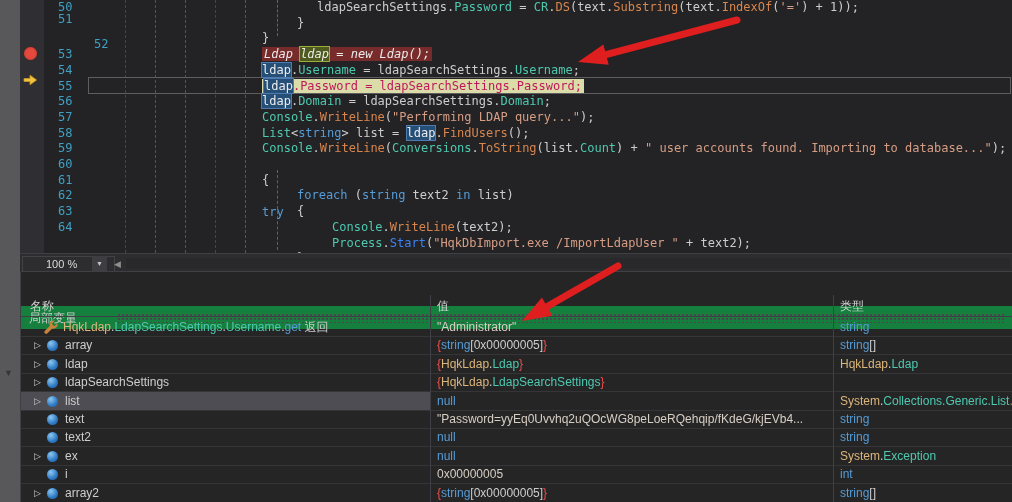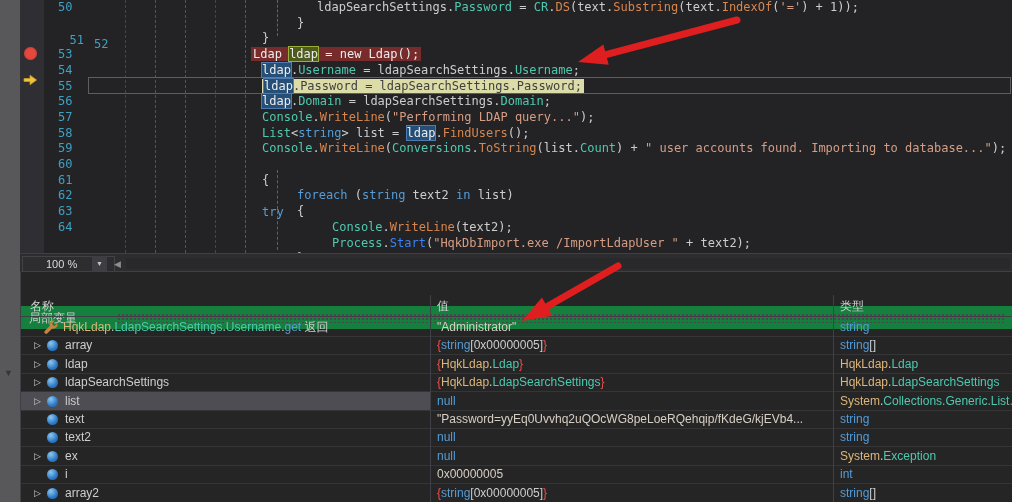--- a/index.html
+++ b/index.html
@@ -20,21 +20,21 @@
              font-family:"DejaVu Sans Mono",monospace;font-size:12px;}
   .guide{position:absolute;width:0;border-left:1px dashed #4B4B4B;opacity:.85;}
   .hl-bp{background:#772B2B;padding:0 2px;}
   .hl-cur{background:#DCDCA8;padding:0 2px;}
   .box-blue{background:#264F78;box-shadow:0 0 0 1px #4E7CB0;color:#ECECEC;}
   .box-green{background:#4E5A1E;box-shadow:0 0 0 1px #9AAE3A;color:#ECECEC;}
   .cur-line-border{position:absolute;left:68px;right:1px;top:77px;height:15px;border:1px solid #5E5E62;}
 
   
   .c-p{color:#CDCDCD}.c-k{color:#569CD6}.c-t{color:#4EC9B0}.c-m{color:#D8864E}
-  .c-mr{color:#3b82f6}.c-s{color:#D69D85}.c-w{color:#ECECEC}.c-d{color:#404040}
+  .c-mr{color:#3b82f6}.c-s{color:#D69D85}.c-w{color:#ECECEC}.c-d{color:#be185d}
   .c-y{color:#DCB67A}.c-r{color:#F14C4C}.c-o{color:#CE7B4E}.c-vs{color:#D8CFC4}
 
   .bp-dot{position:absolute;left:4px;top:47px;width:13px;height:13px;border-radius:50%;
           background:#E5493D;box-shadow:inset 0 0 2px #B03028;}
 
   
   .ed-statusbar{position:absolute;left:20px;top:253px;width:992px;height:18px;background:#2D2D30;border-top:1px solid #3F3F46;}
   .zoom-combo{position:absolute;left:2px;top:2px;width:68px;height:14px;background:#2D2D30;border:1px solid #434346;
               color:#DCDCDC;font-size:11px;line-height:14px;padding-left:23px;}
   .combo-btn{position:absolute;left:72px;top:2px;width:15px;height:16px;background:#3E3E42;color:#C4C4C4;
@@ -85,26 +85,26 @@
         <div class="guide" style="left: 165px; top: 0px; height: 253px; border-left-color: rgb(68, 96, 140);"></div>
         <div class="guide" style="left: 195px; top: 0px; height: 253px; border-left-color: rgb(75, 75, 75);"></div>
         <div class="guide" style="left: 225px; top: 0px; height: 253px; border-left-color: rgb(138, 82, 66);"></div>
         <div class="guide" style="left: 257px; top: 0px; height: 36px; border-left-color: rgb(122, 95, 160);"></div>
         <div class="guide" style="left: 257px; top: 170px; height: 80px; border-left-color: rgb(122, 95, 160);"></div>
       </div>
     <div class="cur-line-border"></div>
     <div id="code-lines">
         <div class="line-num" style="top: -1px;">50</div>
         <div class="code-line" style="top: -1px; left: 297px;"><span class="c-p">ldapSearchSettings.</span><span class="c-t">Password</span><span class="c-p"> = </span><span class="c-t">CR</span><span class="c-p">.</span><span class="c-m">DS</span><span class="c-p">(text.</span><span class="c-m">Substring</span><span class="c-p">(text.</span><span class="c-m">IndexOf</span><span class="c-p">(</span><span class="c-s">'='</span><span class="c-p">) + 1));</span></div>
-        <div class="line-num" style="top: 32px; text-align: right;">51</div>
+        <div class="line-num" style="top: 11px;">51</div>
         <div class="code-line" style="top: 15px; left: 277px;"><span class="c-p">}</span></div>
         <div class="line-num" style="top: 36px; margin-left: 36px;">52</div>
         <div class="code-line" style="top: 30px; left: 242px;"><span class="c-p">}</span></div>
         <div class="line-num" style="top: 46px;">53</div>
-        <div class="code-line" style="top: 46px; left: 231px;"><span class="hl-bp"><span class="c-w">Ldap </span><span class="c-w box-green">ldap</span><span class="c-w"> = new Ldap();</span></span></div>
+        <div class="code-line" style="top: 46px; left: 242px; font-style: italic;"><span class="hl-bp"><span class="c-w">Ldap </span><span class="c-w box-green">ldap</span><span class="c-w"> = new Ldap();</span></span></div>
         <div class="line-num" style="top: 62px;">54</div>
         <div class="code-line" style="top: 62px; left: 242px;"><span class="c-w box-blue">ldap</span><span class="c-p">.</span><span class="c-t">Username</span><span class="c-p"> = ldapSearchSettings.</span><span class="c-t">Username</span><span class="c-p">;</span></div>
         <div class="line-num" style="top: 78px;">55</div>
         <div class="code-line" style="top: 78px; left: 242px;"><span class="hl-cur"><span class="c-w box-blue">ldap</span><span class="c-d">.Password = ldapSearchSettings.Password;</span></span></div>
         <div class="line-num" style="top: 93px;">56</div>
         <div class="code-line" style="top: 93px; left: 242px;"><span class="c-w box-blue">ldap</span><span class="c-p">.</span><span class="c-t">Domain</span><span class="c-p"> = ldapSearchSettings.</span><span class="c-t">Domain</span><span class="c-p">;</span></div>
         <div class="line-num" style="top: 109px;">57</div>
         <div class="code-line" style="top: 109px; left: 242px;"><span class="c-t">Console</span><span class="c-p">.</span><span class="c-m">WriteLine</span><span class="c-p">(</span><span class="c-s">"Performing LDAP query..."</span><span class="c-p">);</span></div>
         <div class="line-num" style="top: 125px;">58</div>
         <div class="code-line" style="top: 125px; left: 242px;"><span class="c-t">List</span><span class="c-p">&lt;</span><span class="c-k">string</span><span class="c-p">&gt; list = </span><span class="c-w box-blue">ldap</span><span class="c-p">.</span><span class="c-m">FindUsers</span><span class="c-p">();</span></div>
@@ -166,21 +166,20 @@
         <div class="lrow" style="top: 83px;">
           <div class="namebg"></div>
           <div class="cell name"><div class="expander">▷</div><div class="ball"></div><span class="ntext"><span class="c-p">ldap</span></span></div>
           <div class="cell val"><span class="c-r">{</span><span class="c-y">HqkLdap</span><span class="c-p">.</span><span class="c-t">Ldap</span><span class="c-r">}</span></div>
           <div class="cell typ"><span class="c-y">HqkLdap</span><span class="c-p">.</span><span class="c-t">Ldap</span></div>
         </div>
         <div class="lrow" style="top: 101px;">
           <div class="namebg"></div>
           <div class="cell name"><div class="expander">▷</div><div class="ball"></div><span class="ntext"><span class="c-p">ldapSearchSettings</span></span></div>
           <div class="cell val"><span class="c-r">{</span><span class="c-y">HqkLdap</span><span class="c-p">.</span><span class="c-t">LdapSearchSettings</span><span class="c-r">}</span></div>
-          <div class="cell typ"><span class="c-y">HqkLdap</span><span class="c-p">.</span><span class="c-t">LdapSearchSettings</span></div>
         </div>
         <div class="lrow sel" style="top: 120px;">
           <div class="namebg"></div>
           <div class="cell name"><div class="expander">▷</div><div class="ball"></div><span class="ntext"><span class="c-p">list</span></span></div>
           <div class="cell val"><span class="c-k">null</span></div>
           <div class="cell typ"><span class="c-y">System</span><span class="c-p">.</span><span class="c-t">Collections.Generic.List</span><span class="c-o">...</span></div>
         </div>
         <div class="lrow" style="top: 138px;">
           <div class="namebg"></div>
           <div class="cell name"><div class="ball"></div><span class="ntext"><span class="c-p">text</span></span></div>

